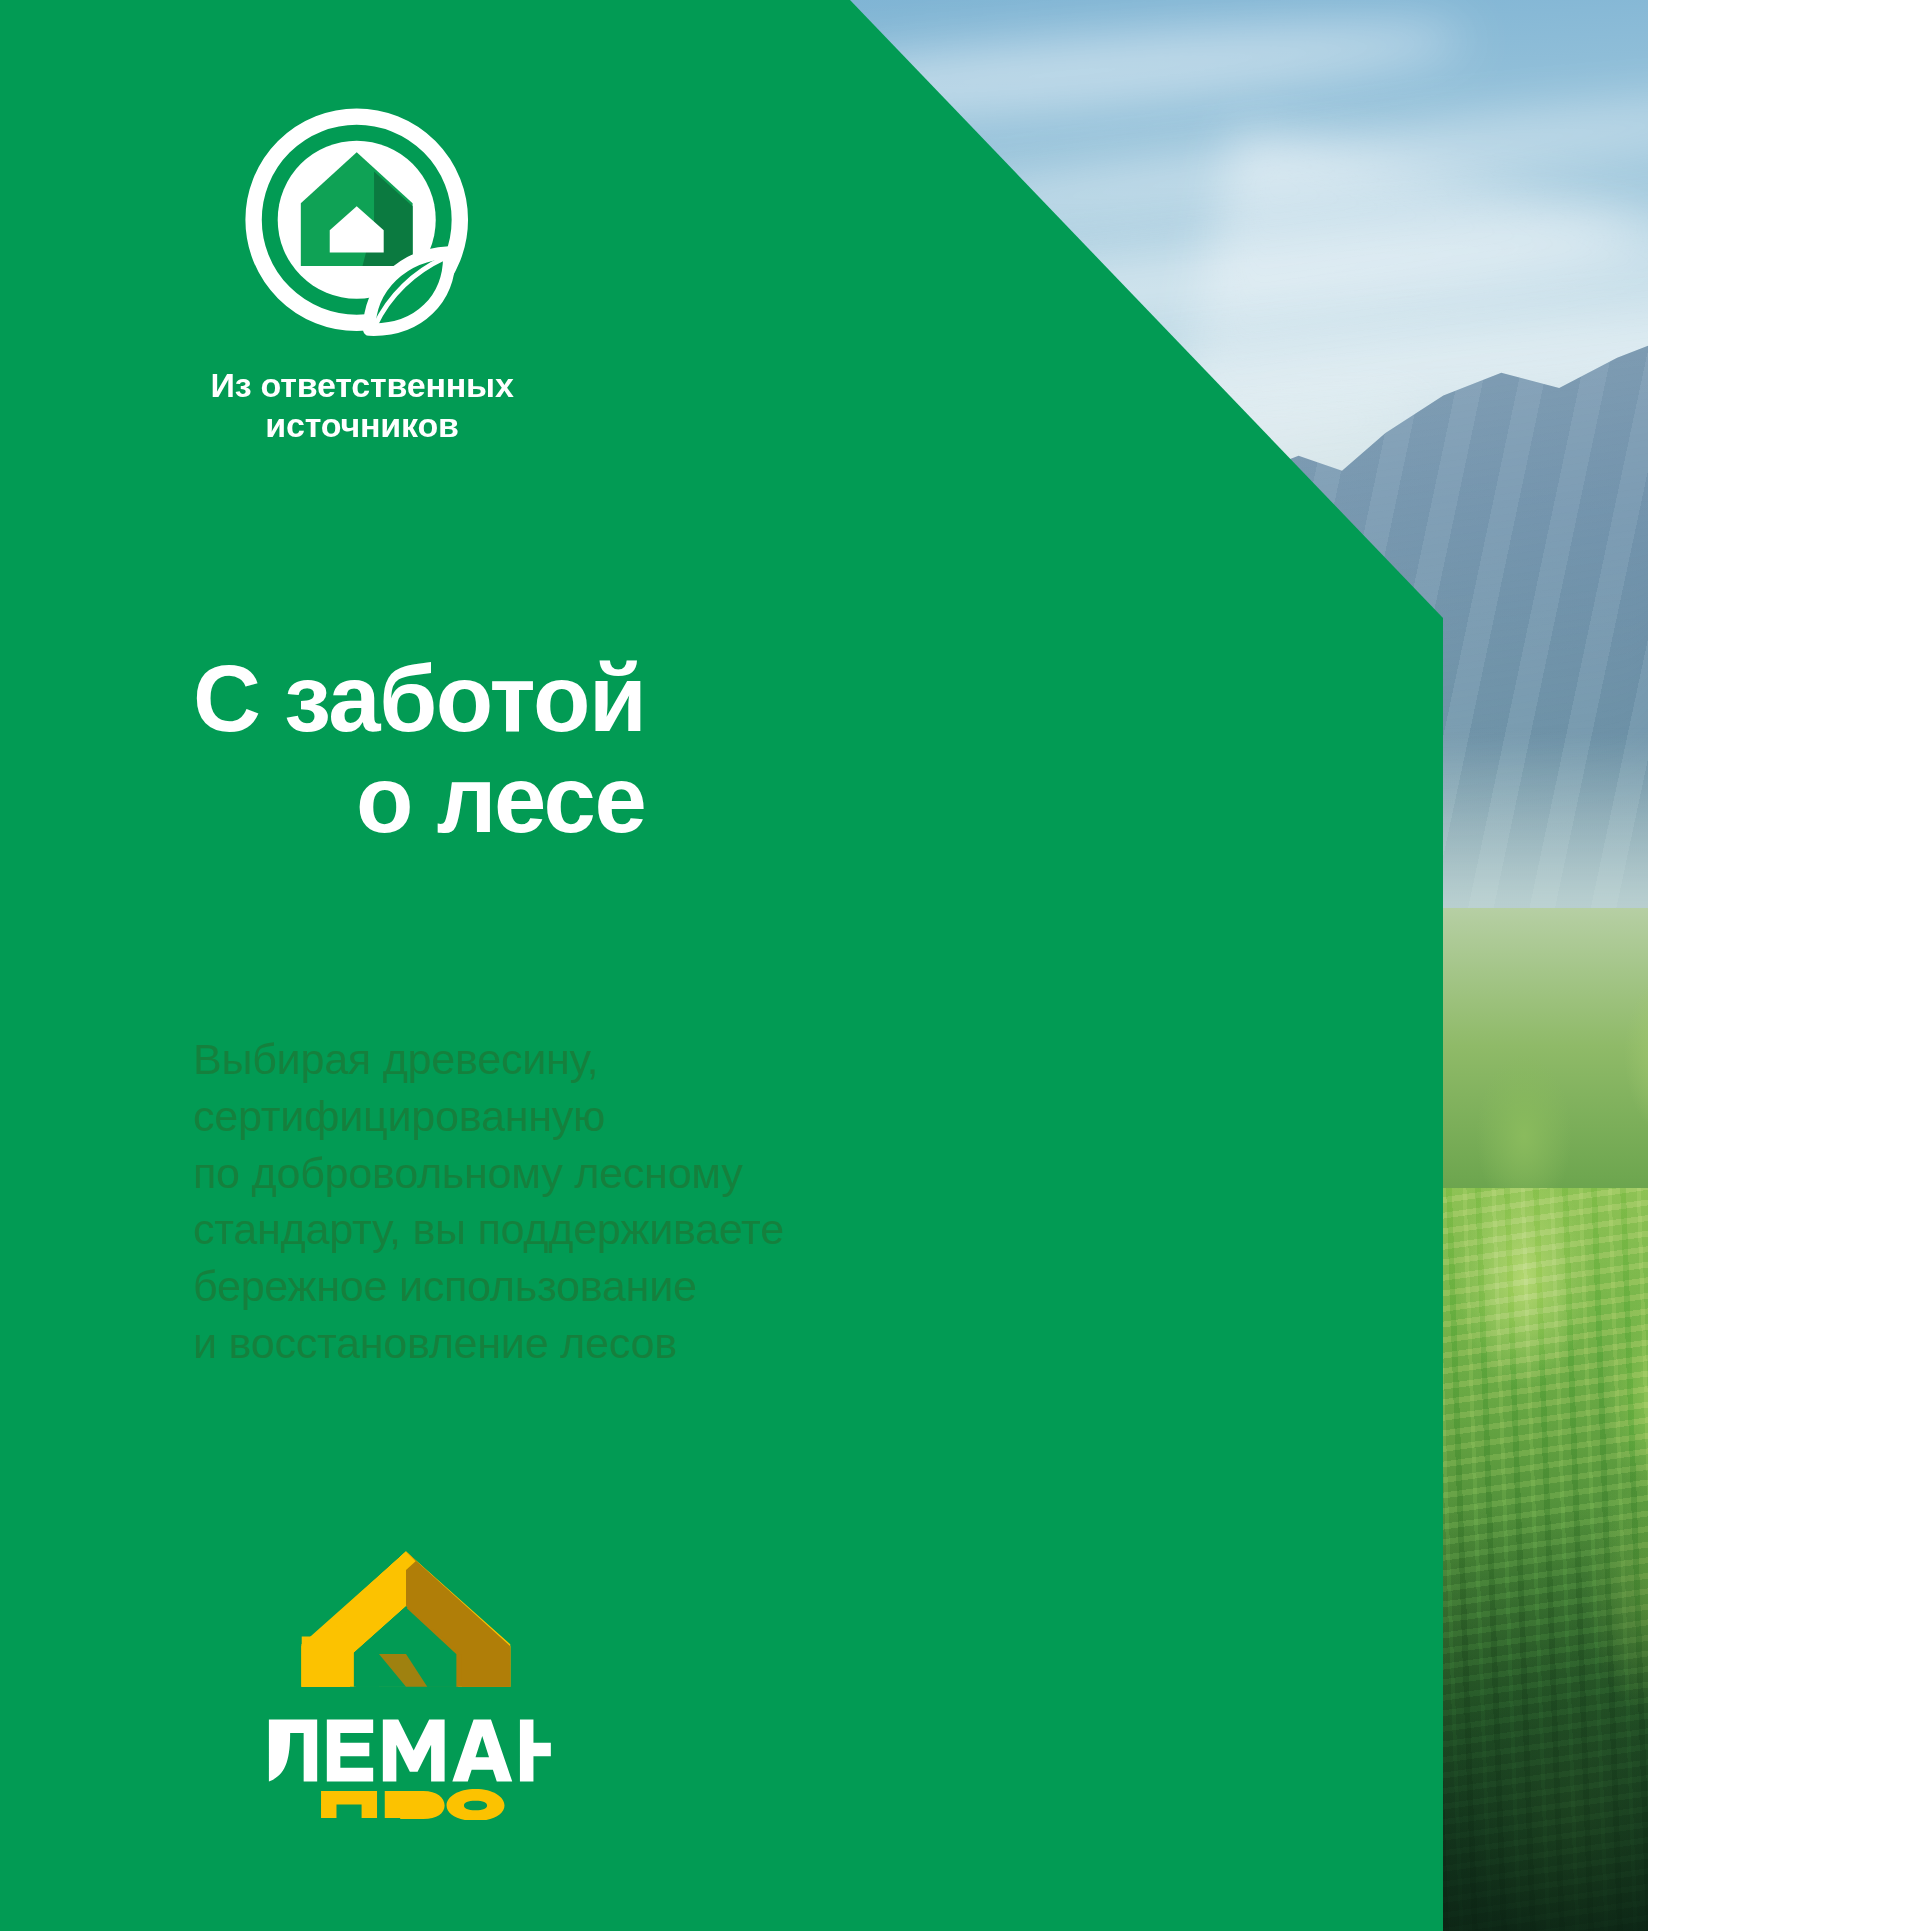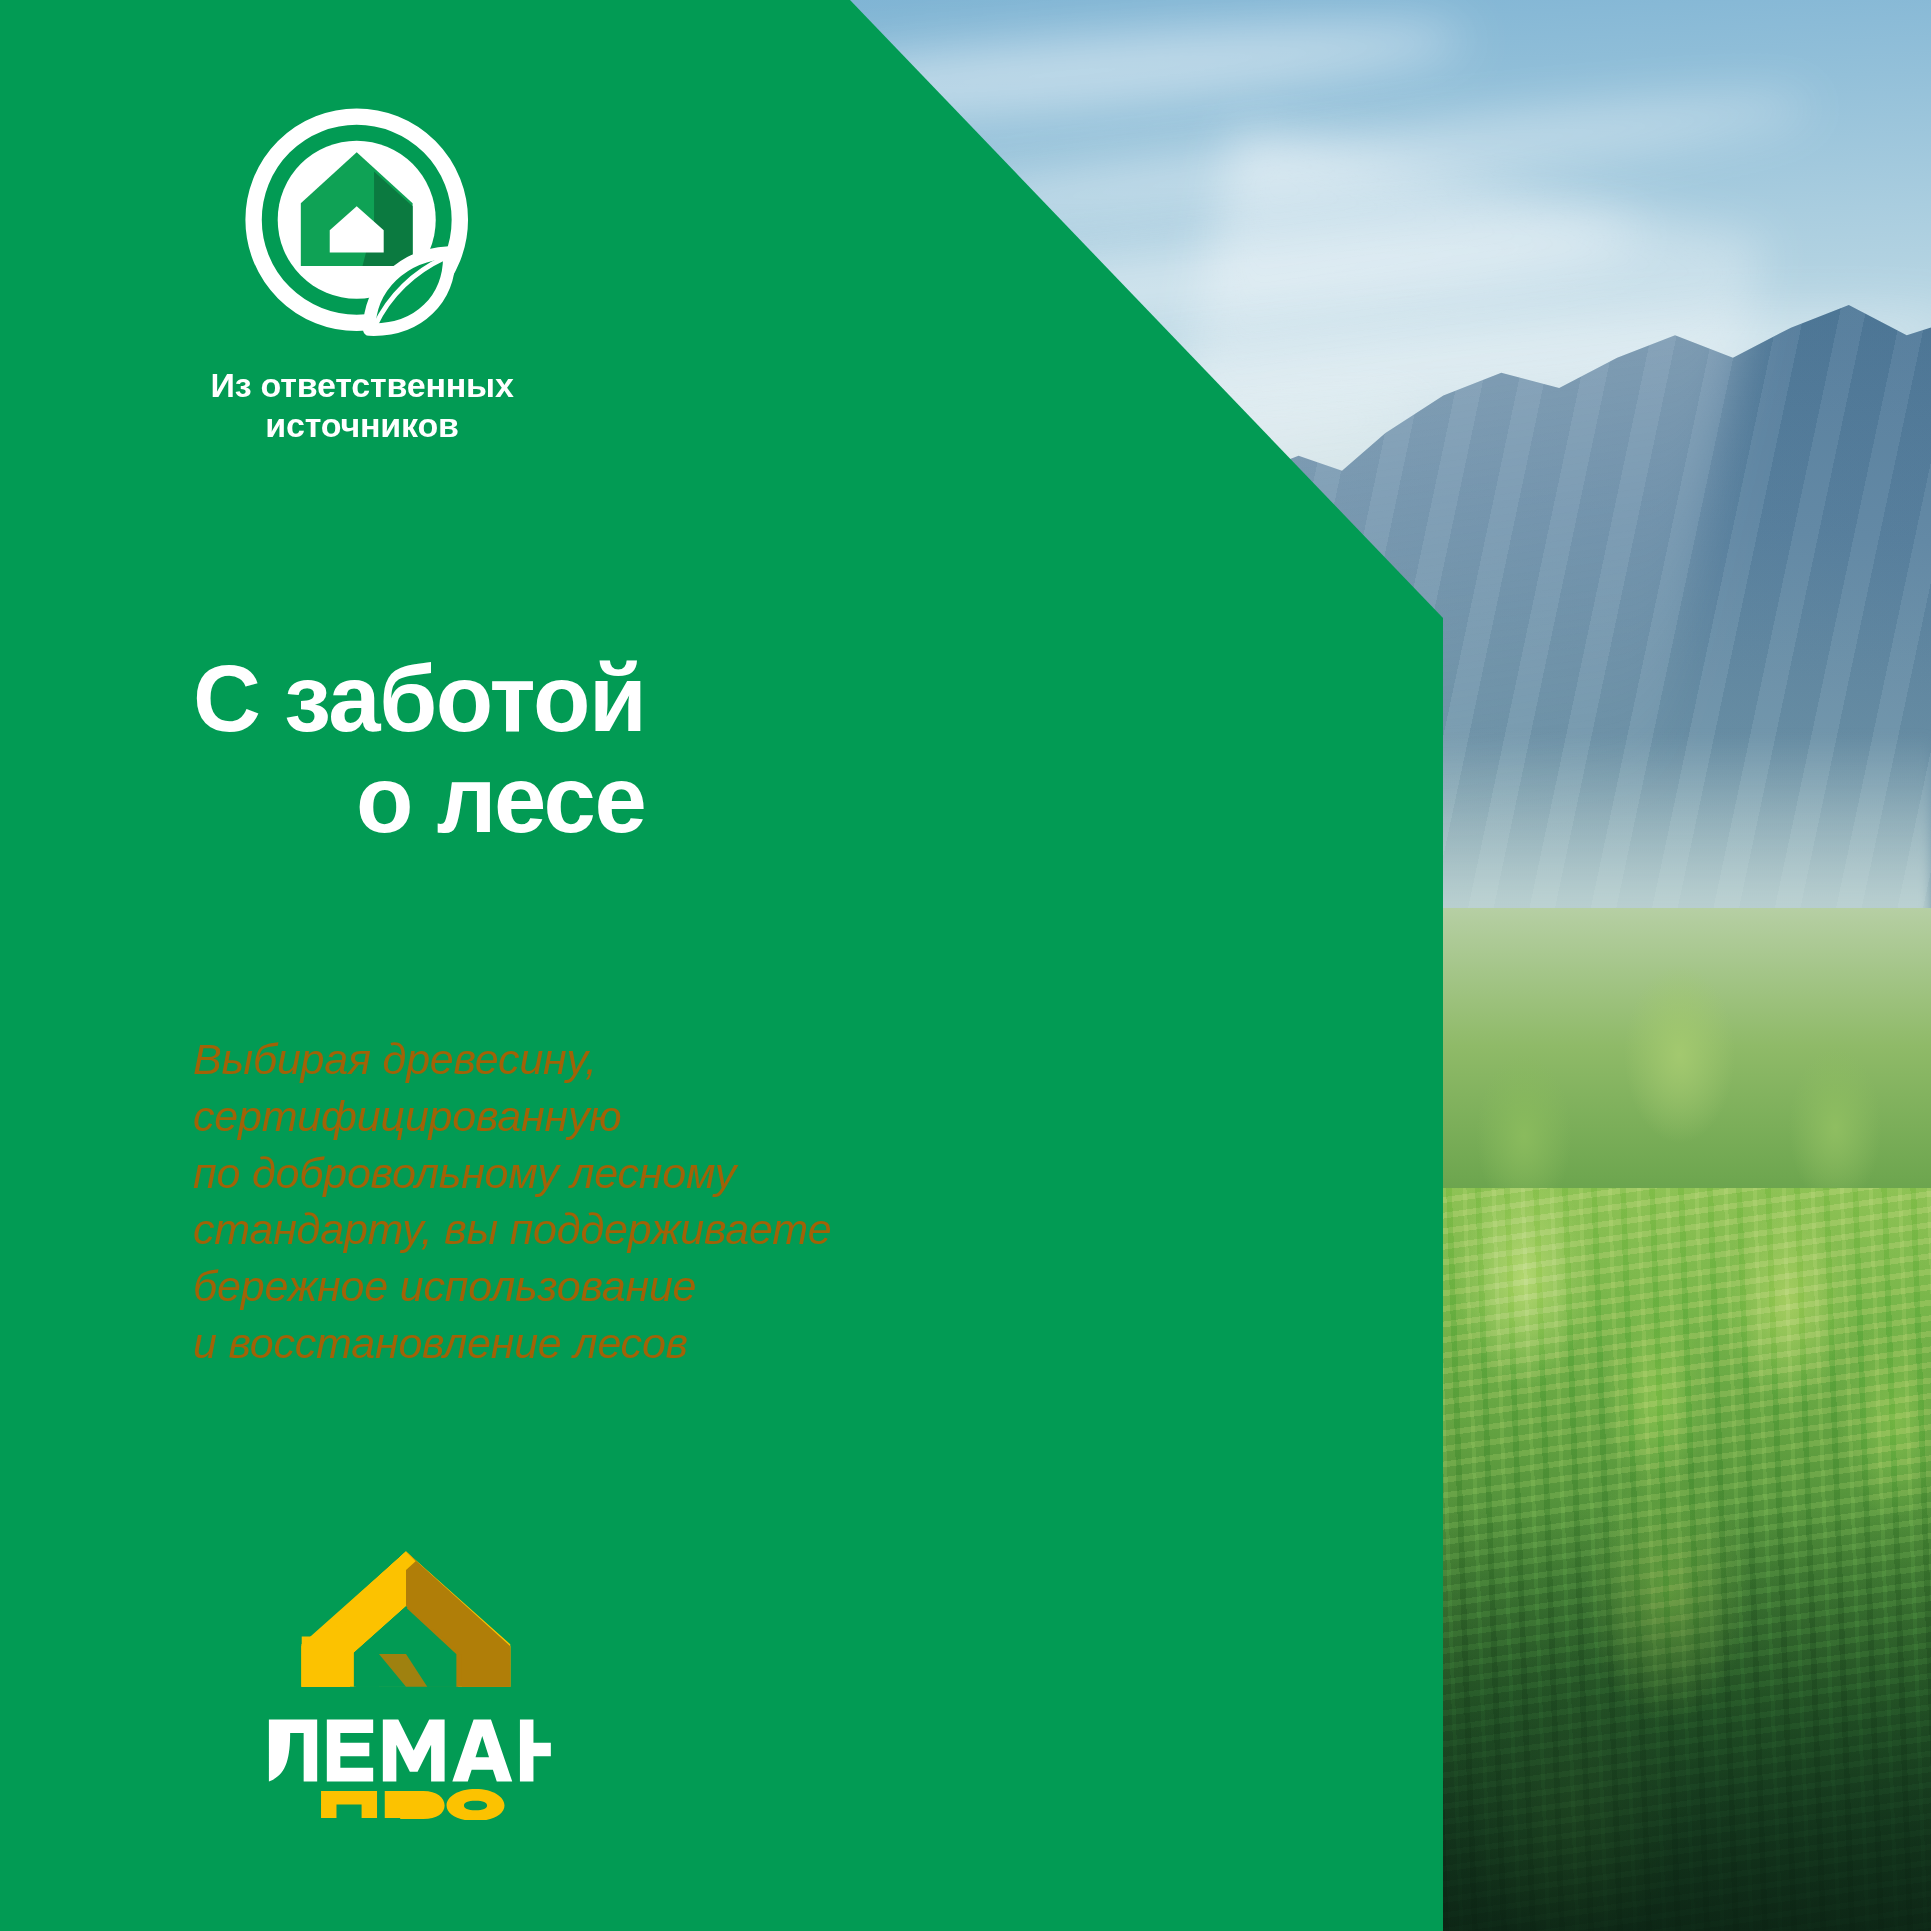--- a/index.html
+++ b/index.html
@@ -5,21 +5,21 @@
   * { margin:0; padding:0; box-sizing:border-box; }
   html,body { width:1931px; height:1931px; overflow:hidden; }
   body {
     font-family:"Liberation Sans", sans-serif;
     background:#ffffff;
     position:relative;
   }
 
   #poster {
     position:absolute; inset:0;
-    width:1931px; height:1931px;
+    width:1648px; height:1931px;
     overflow:hidden;
   }
 
   
   .photo {
     position:absolute;
     left:734px; top:0;
     width:1197px; height:1931px;
     overflow:hidden;
   }
@@ -198,28 +198,27 @@
     font-weight:bold;
     line-height:1.07;
     letter-spacing:-1.4px;
     white-space:pre-line;
     text-align:right;
   }
 
   
   .body-copy {
     position:absolute; left:193px; top:1031px;
-    color:#a16207;
+    color:#15803d;
     font-size:43px;
     font-weight:normal;
     line-height:1.32;
     letter-spacing:-0.2px;
     white-space:pre-line;
     max-width:772px;
-    font-style:italic;
   }
 
   
   .brandlogo {
     position:absolute; left:232px; top:1540px;
     width:348px;
     display:flex; flex-direction:column; align-items:center;
   }
   .brandlogo svg { display:block; }
 </style>

